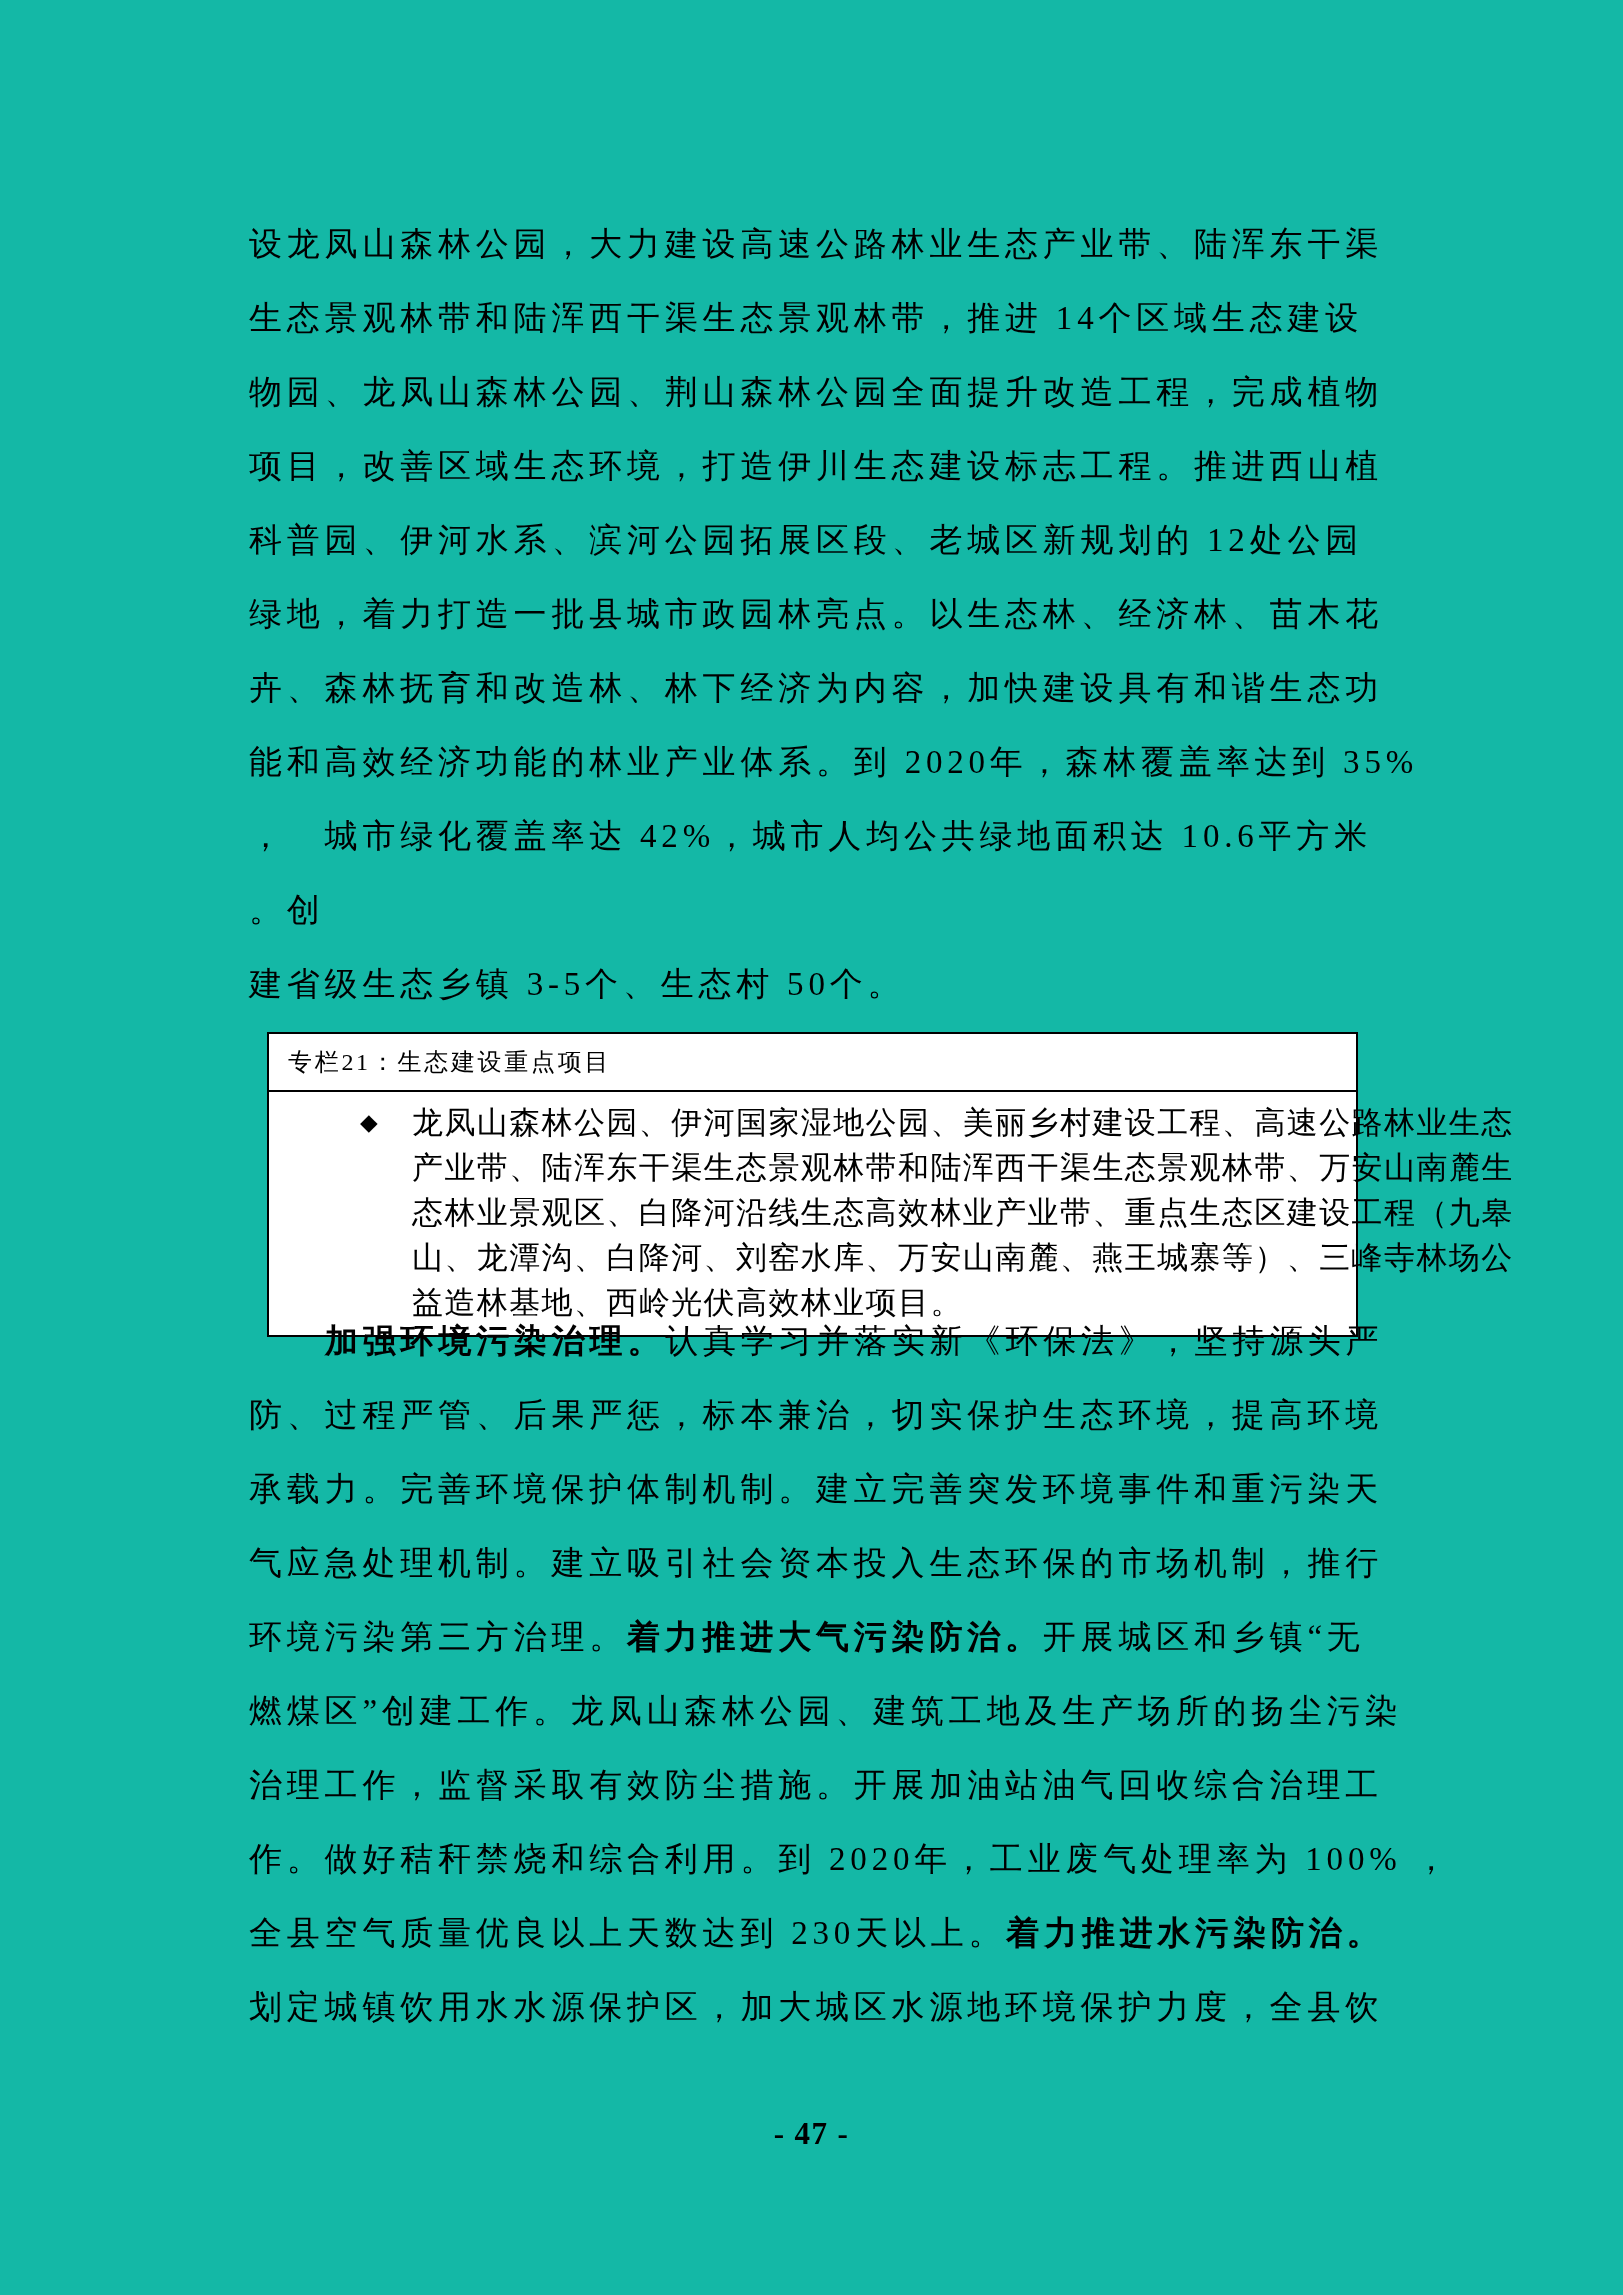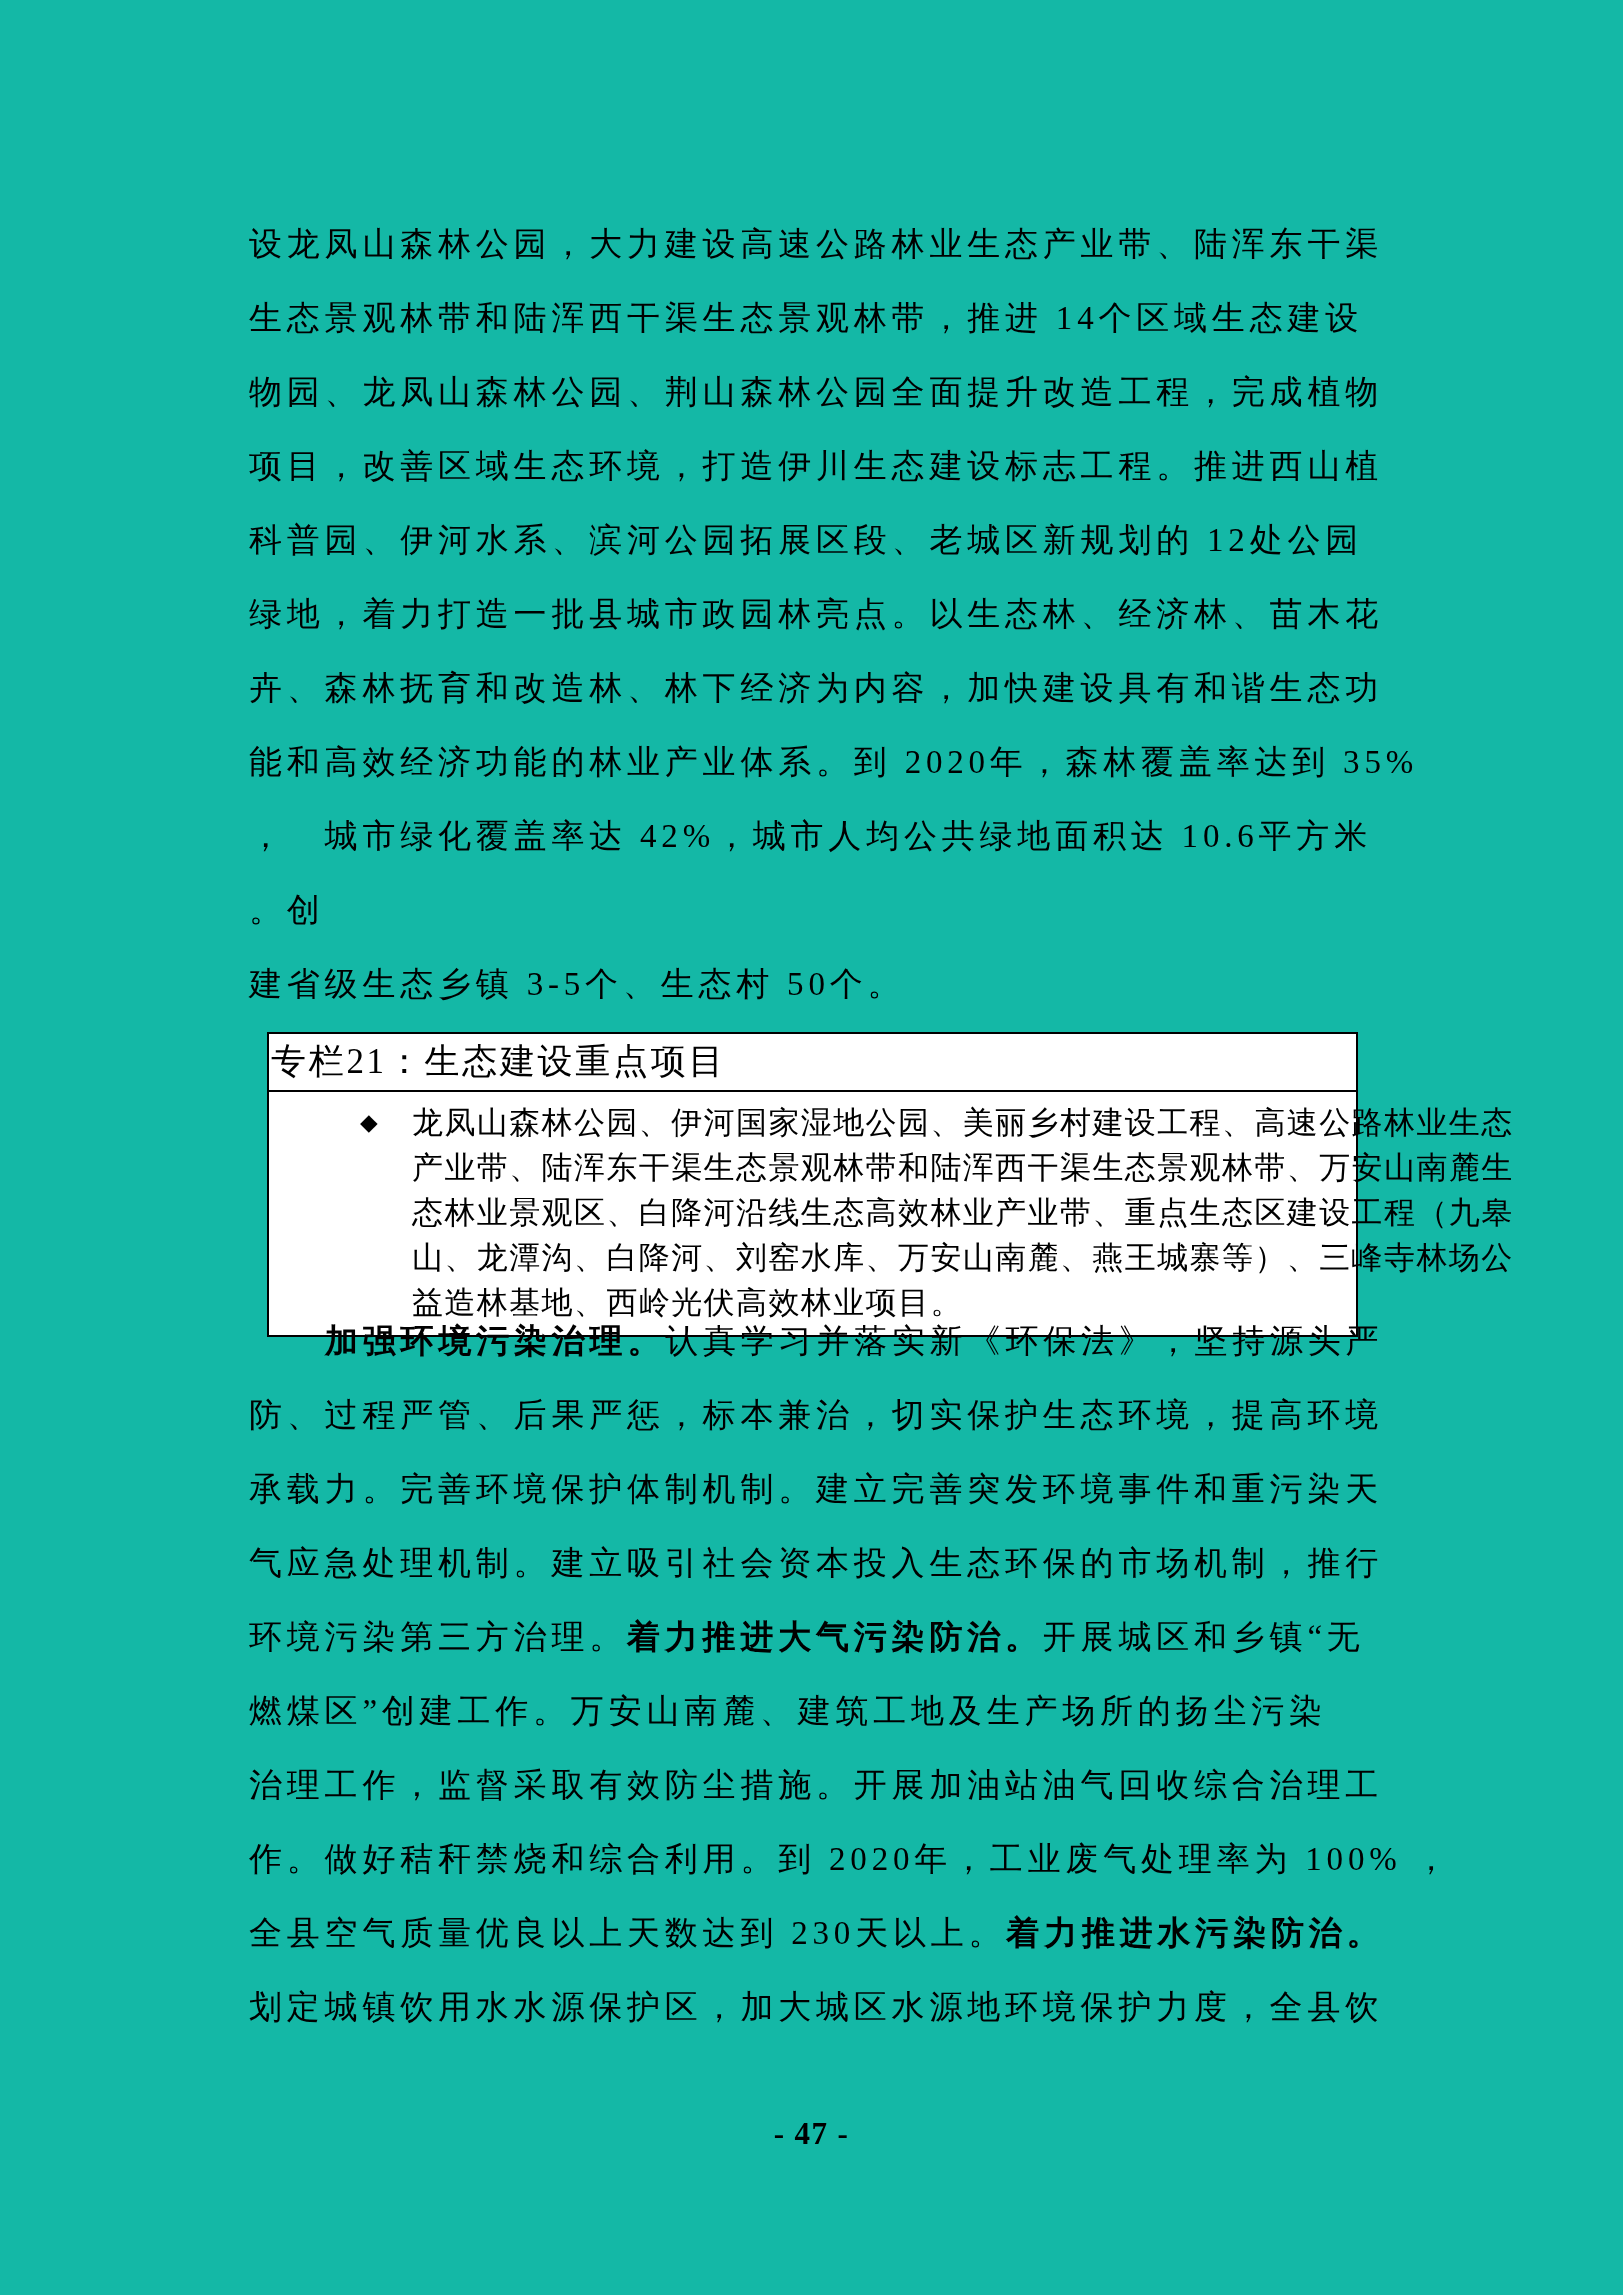--- a/index.html
+++ b/index.html
@@ -33,22 +33,22 @@
     position:absolute;
     left:267px; top:1032px;
     width:1087px;
     border:2px solid #000000;
     background:#ffffff;
   }
   .infobox-header {
     height:56px;
     line-height:56px;
     border-bottom:2px solid #000000;
-    padding-left:2px;
-    font-size:35px;
+    padding-left:19px;
+    font-size:24px;
     letter-spacing:2.7px;
     white-space:nowrap;
   }
   .infobox-body {
     display:flex;
     align-items:flex-start;
     padding:8.2px 0 9.5px 0;
   }
   .bullet {
     flex:0 0 auto;
@@ -107,21 +107,21 @@
       </div>
     </div>
   </div>
 
   <div class="para p2">
     <div class="tline ind"><span class="b">加强环境污染治理。</span><span>认真学习并落实新《环保法》，坚持源头严</span></div>
     <div class="tline"><span>防、过程严管、后果严惩，标本兼治，切实保护生态环境，提高环境</span></div>
     <div class="tline"><span>承载力。完善环境保护体制机制。建立完善突发环境事件和重污染天</span></div>
     <div class="tline"><span>气应急处理机制。建立吸引社会资本投入生态环保的市场机制，推行</span></div>
     <div class="tline"><span>环境污染第三方治理。</span><span class="b">着力推进大气污染防治。</span><span>开展城区和乡镇“无</span></div>
-    <div class="tline"><span>燃煤区”创建工作。万安山南麓、建筑工地及生产场所的扬尘污染</span></div>
+    <div class="tline"><span>燃煤区”创建工作。龙凤山森林公园、建筑工地及生产场所的扬尘污染</span></div>
     <div class="tline"><span>治理工作，监督采取有效防尘措施。开展加油站油气回收综合治理工</span></div>
     <div class="tline"><span>作。做好秸秆禁烧和综合利用。到 2020年，工业废气处理率为 100% ，</span></div>
     <div class="tline"><span>全县空气质量优良以上天数达到 230天以上。</span><span class="b">着力推进水污染防治。</span></div>
     <div class="tline"><span>划定城镇饮用水水源保护区，加大城区水源地环境保护力度，全县饮</span></div>
   </div>
 
   <div class="footer"><span>- 47 -</span></div>
 
 </div>
 

